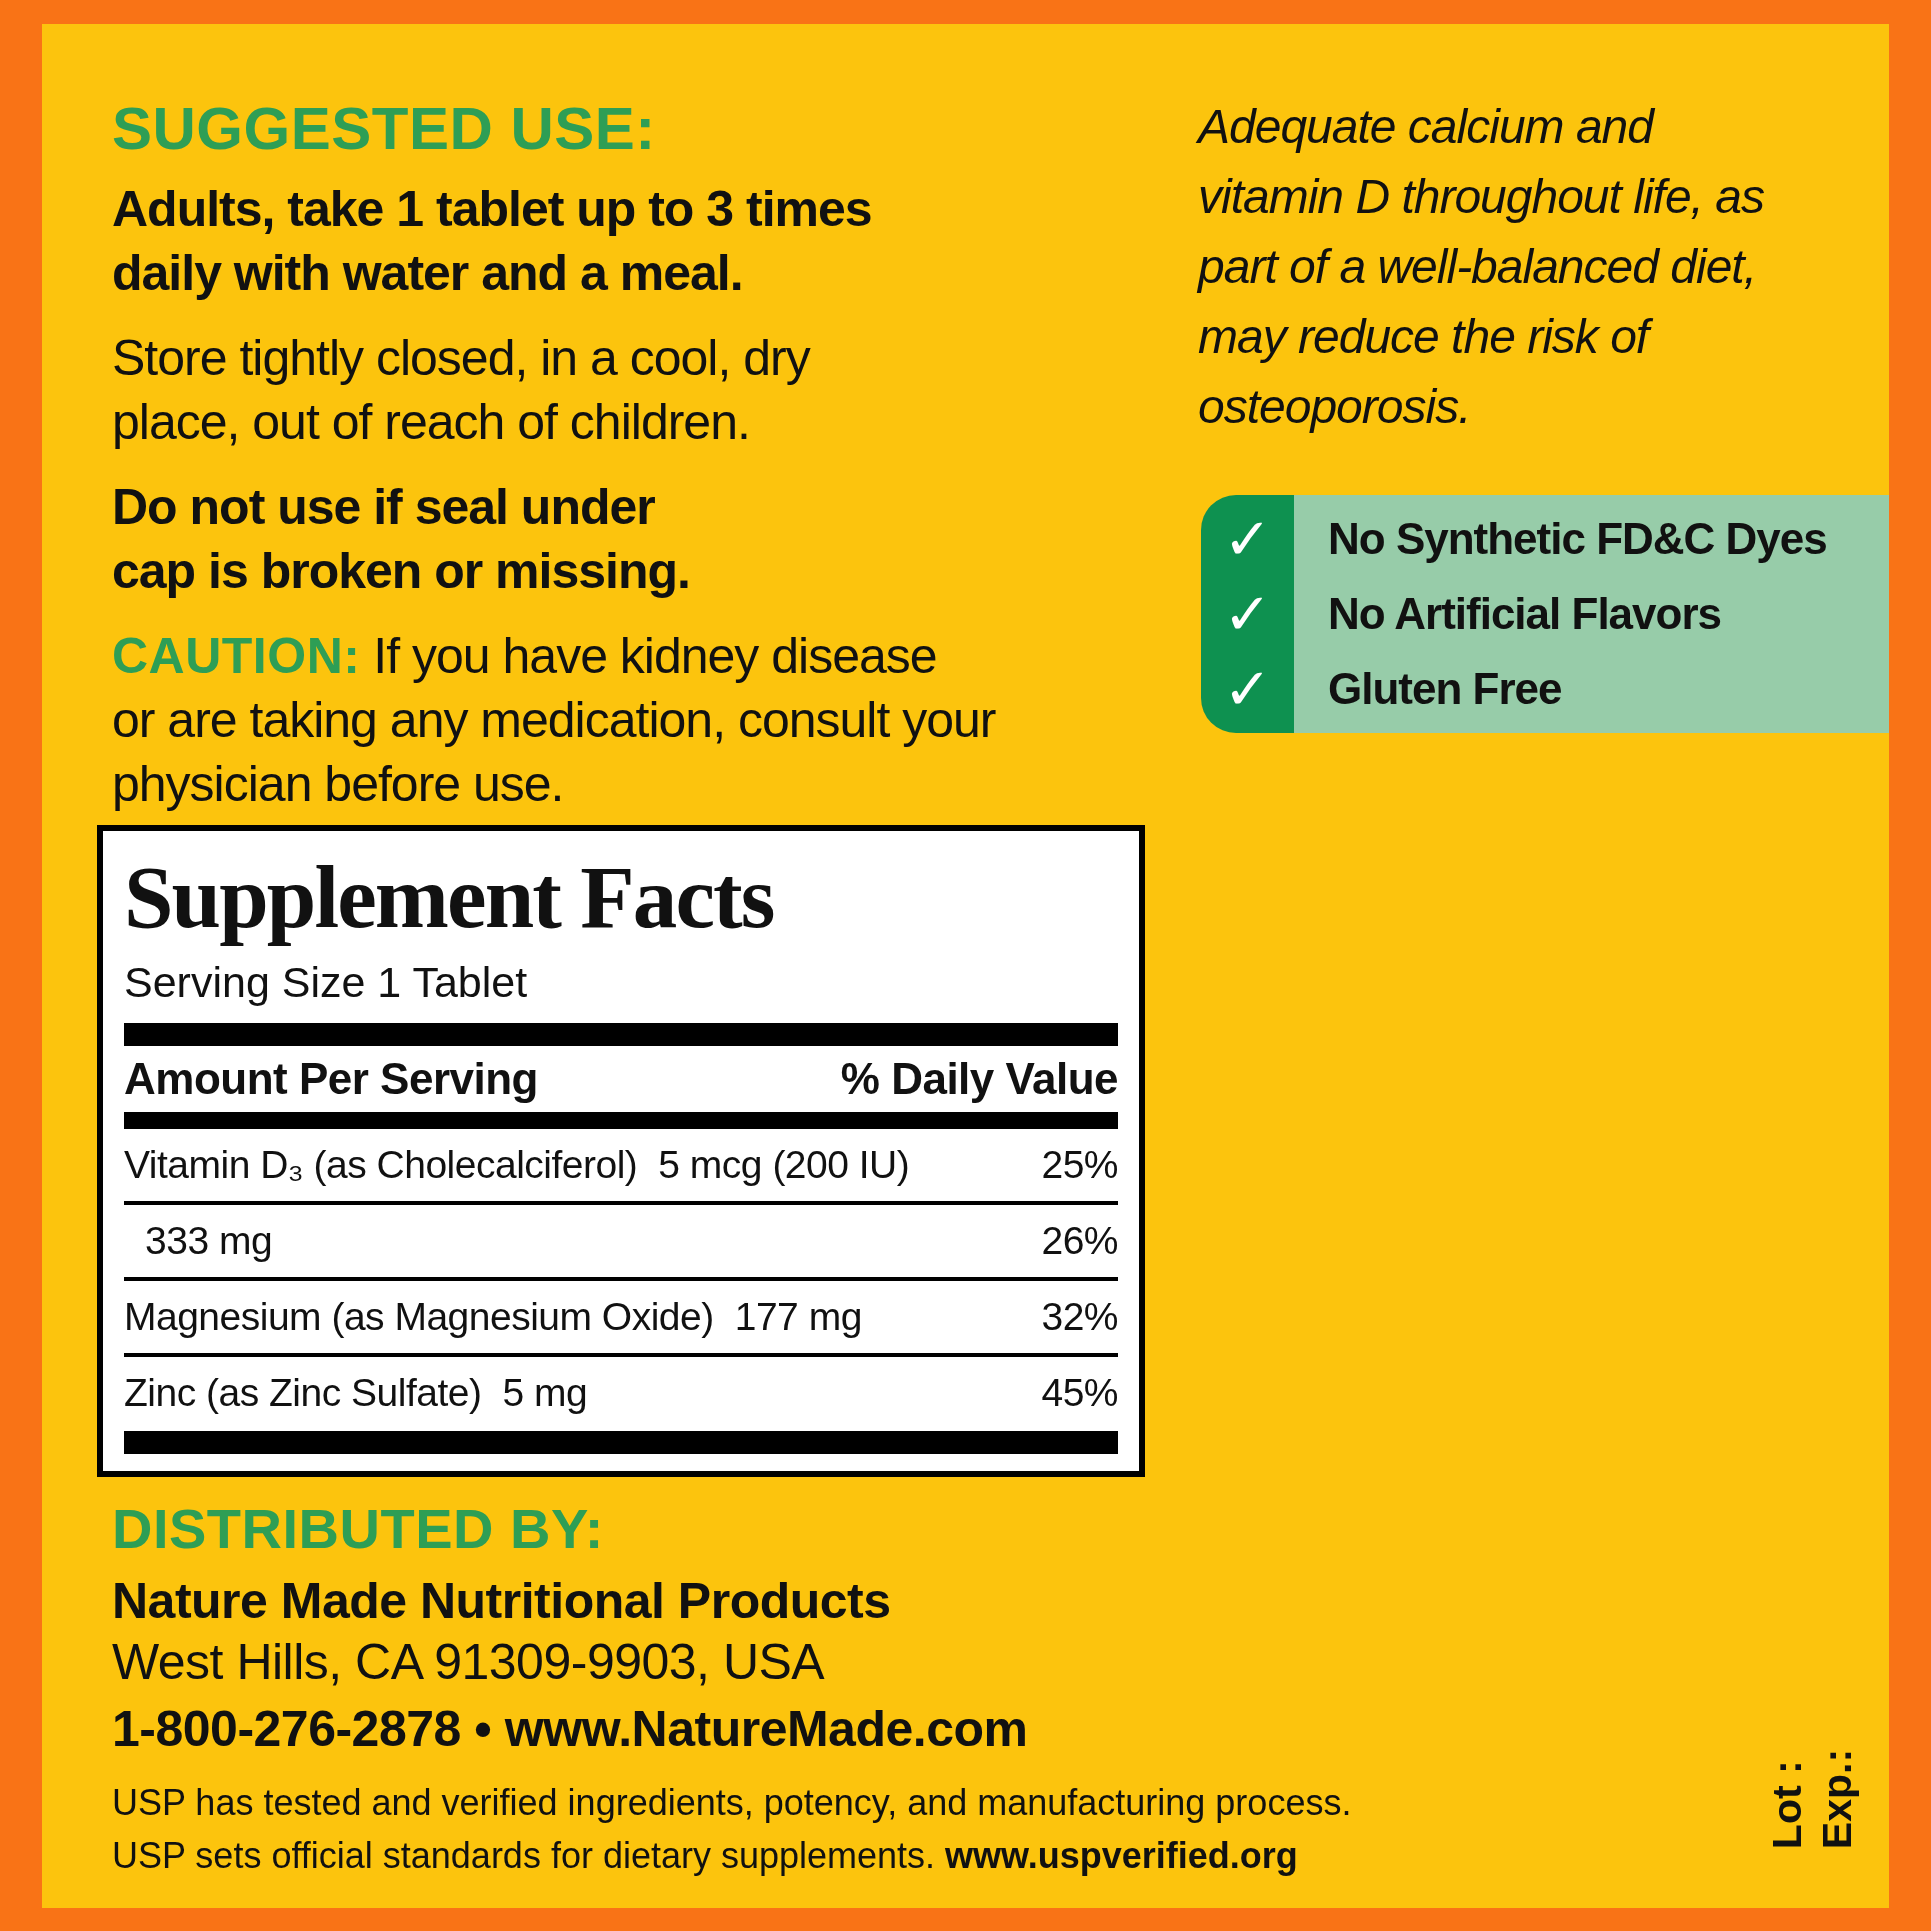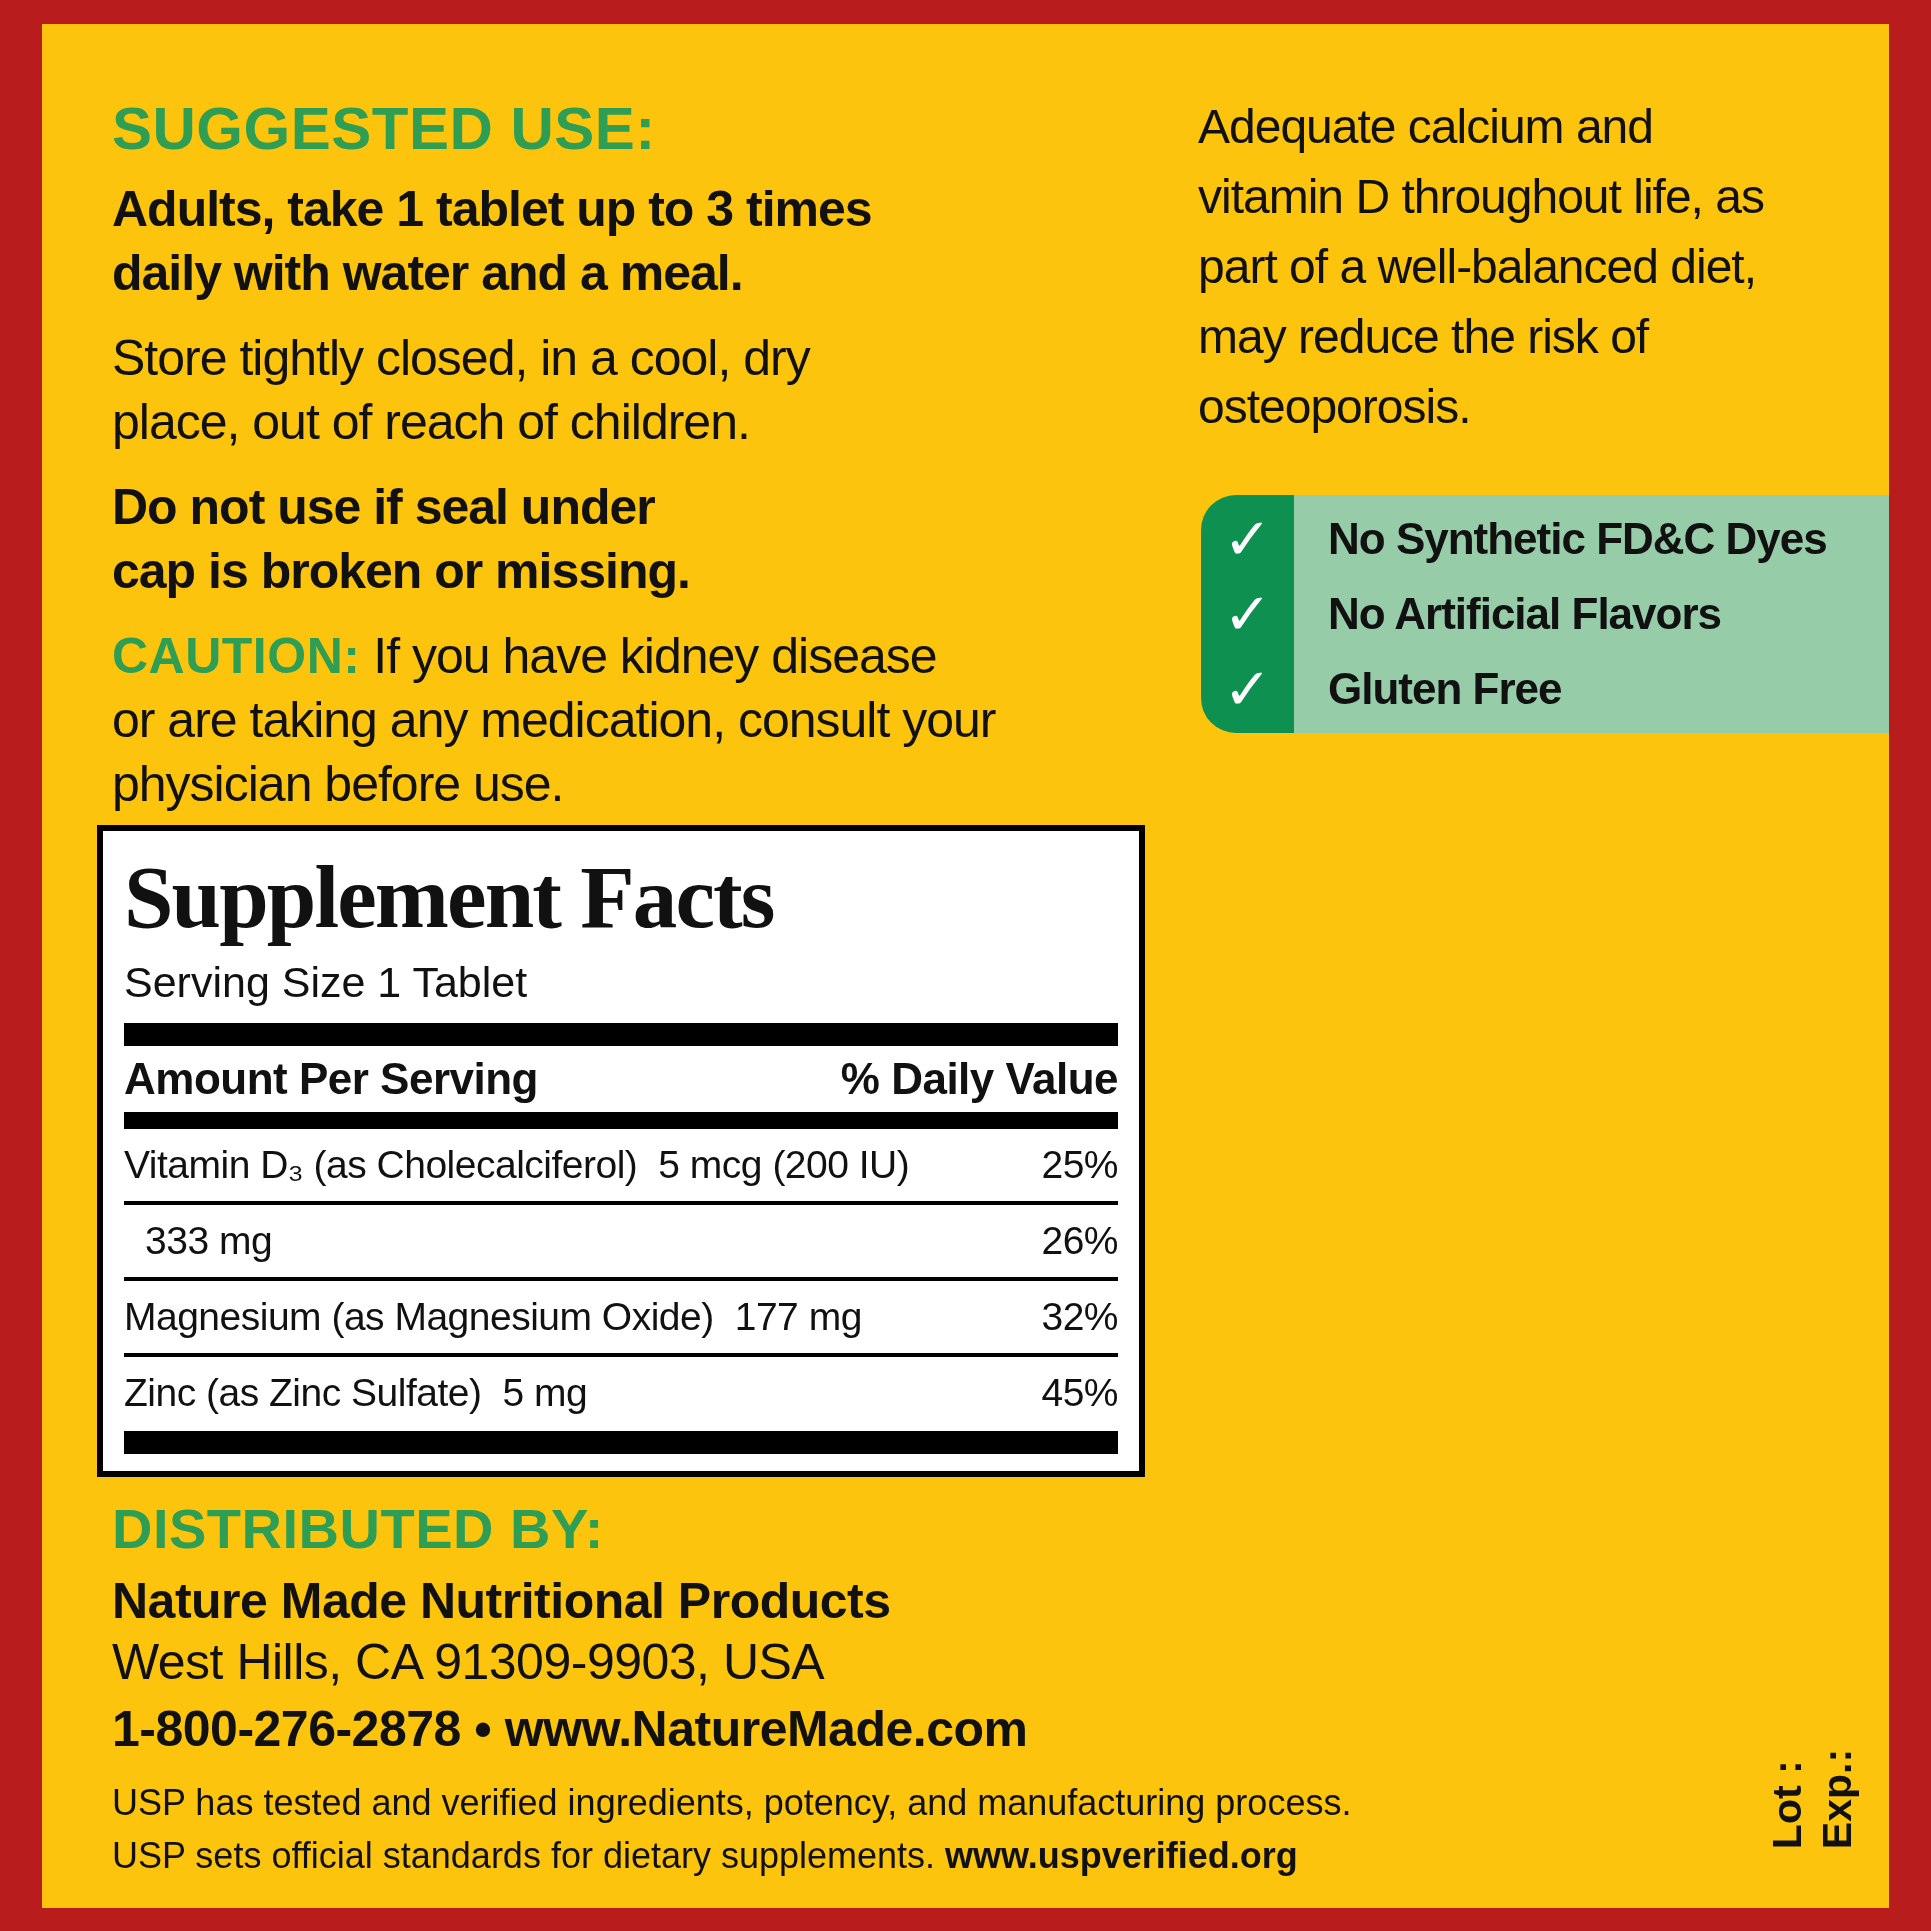--- a/index.html
+++ b/index.html
@@ -1,17 +1,17 @@
 <!DOCTYPE html>
 <html><head>
 <meta charset="utf-8">
 <style>
   html,body { margin:0; padding:0; background:#ffffff; }
   .page {
-    position:relative; width:1931px; height:1931px; background:#b91c1c;
+    position:relative; width:1931px; height:1931px; background:#f97316;
     font-family:"Liberation Sans","DejaVu Sans",sans-serif; color:#111;
     overflow:hidden;
   }
   .label {
     position:absolute; left:42px; top:24px; width:1847px; height:1884px;
     background:#FCC40D;
   }
   section, div, p, h1, h2 { margin:0; }
 
   
@@ -47,21 +47,21 @@
   .facts-row {
     display:flex; align-items:baseline; font-size:39px; letter-spacing:-0.5px;
     padding:14.5px 0 13.5px 0; border-bottom:4.8px solid #000;text-align:right;
   }
   .facts-row .amt { margin-left:21px; }
   .facts-row .dv { margin-left:auto; }
   .facts-row.last { border-bottom:none; }
   .bar.bottom { margin-top:1.9px; }
 
   
-  .col-right-top { position:absolute; left:1156px; top:68px; width:695px; }
+  .col-right-top { position:absolute; left:1156px; top:68px; width:695px;font-style:italic; }
   .col-right-top p {
     font-size:48px; line-height:70px; letter-spacing:-1px; white-space:pre-line;
   }
 
   .badges { position:absolute; left:1159px; top:471px; width:688px; height:238px; }
   .badge-bg {
     position:absolute; left:93px; right:0; top:0; bottom:0;
     background:#97CCA9;
   }
   .badge-strip {

